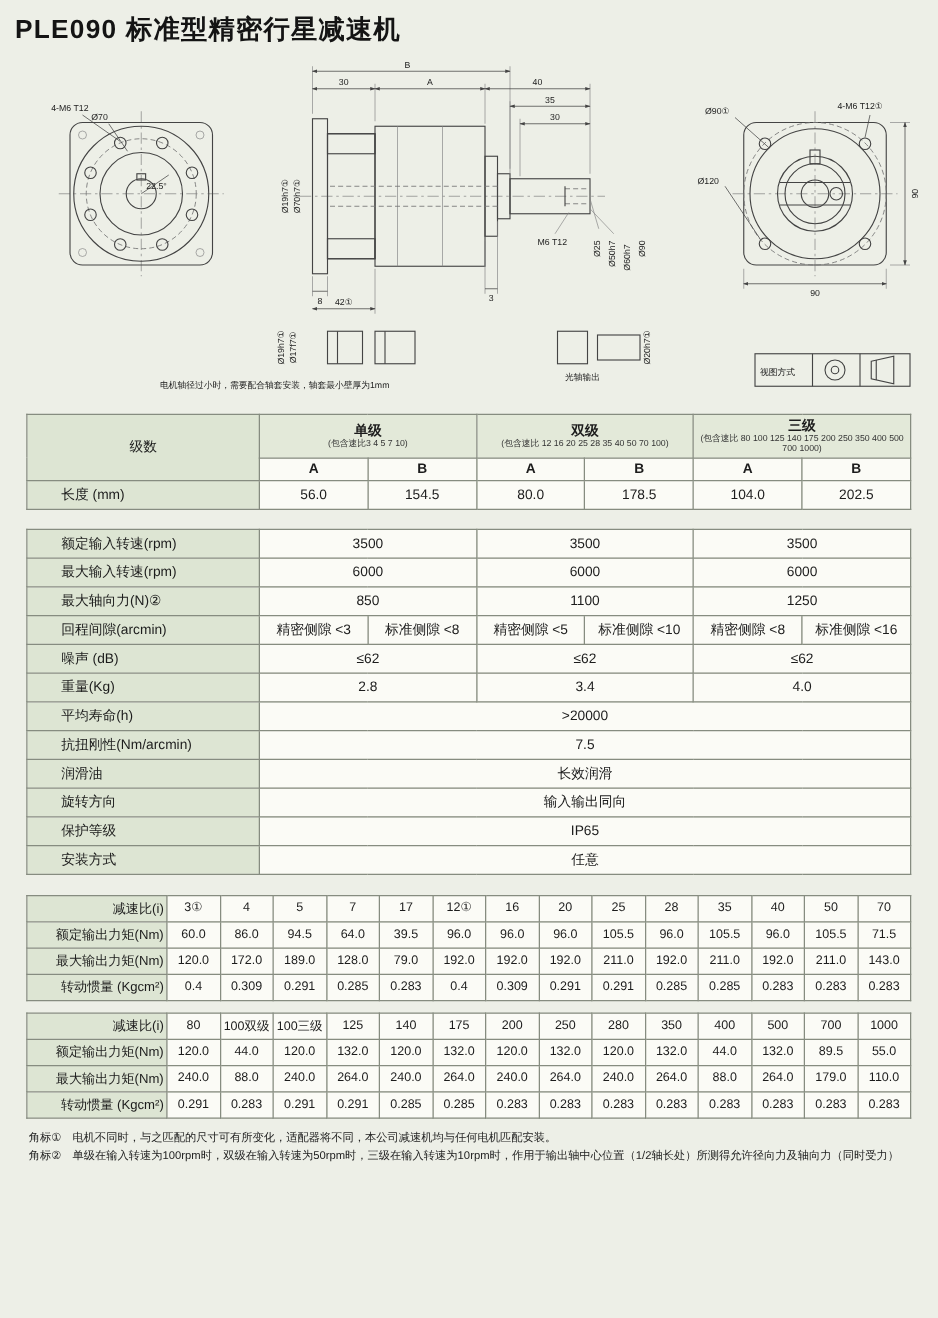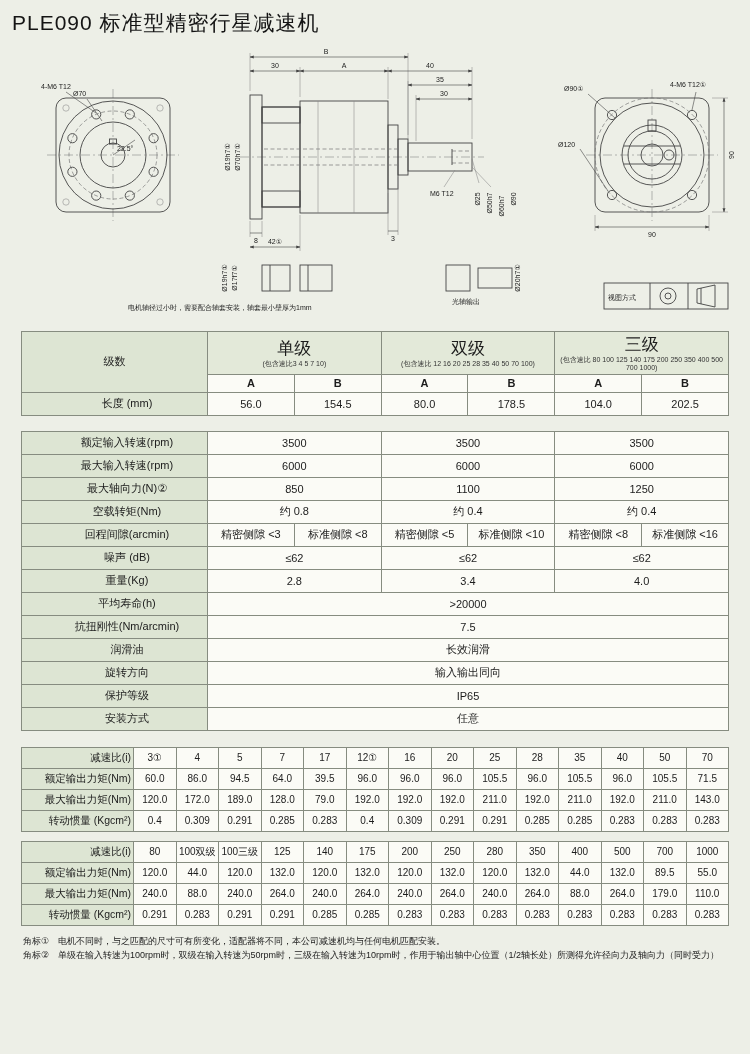--- a/index.html
+++ b/index.html
@@ -1,33 +1,33 @@
 <!DOCTYPE html>
 <html><head>
 <meta charset="utf-8">
 <style>
 *{box-sizing:border-box;margin:0;padding:0}
 html,body{width:750px;height:1054px}
 body{background:#edefe7;font-family:"Liberation Sans","DejaVu Sans",sans-serif;color:#1c1c1c;overflow:hidden}
-h1{font-size:21px;font-weight:400;padding:9px 0 0 12px;color:#141414;letter-spacing:1px}
+h1{font-size:21px;font-weight:700;padding:9px 0 0 12px;color:#141414;letter-spacing:1px}
 .wrap{padding:0 21px}
 svg{display:block}
 svg text{font-family:"Liberation Sans","DejaVu Sans",sans-serif;fill:#222;font-size:7px}
 .ln{stroke:#444;stroke-width:0.9;fill:none}
 .thin{stroke:#888;stroke-width:0.55;fill:none}
 .cl{stroke:#888;stroke-width:0.6;stroke-dasharray:9 3 2 3;fill:none}
 .dsh{stroke:#777;stroke-width:0.7;stroke-dasharray:4 2.5;fill:none}
 .dim{stroke:#444;stroke-width:0.6;fill:none}
 table{width:100%;border-collapse:collapse;table-layout:fixed}
 td{border:1px solid #868c80;font-size:11px;text-align:center;vertical-align:middle;height:23px;padding:1px 2px;background:#fbfbf6;overflow:hidden}
-table.spec td.lbl{background:#dde5d3;text-align:center;padding-left:27px}
+table.spec td.lbl{background:#dde5d3;text-align:left;padding-left:27px}
 table.spec td.lbl.ctr{text-align:center;padding-left:2px}
 table.upper{margin-top:4px}
 table.upper .grp{background:#e3e9d9;padding:1px 2px}
-.gname{font-size:17px;font-weight:400}
+.gname{font-size:11px;font-weight:700}
 .gratios{font-size:7px;color:#333;line-height:1.2}
 table.upper td.ab{font-weight:700;height:18px}
 table.ratio td{font-size:10px;height:21px}
 table.ratio td.lbl{background:#dde5d3;font-size:10.5px;text-align:right;padding-left:2px}
 .gap15{height:15px}.gap16{height:16px}.gap9{height:9px}
 .notes{padding:8px 2px 0 2px}
 .note{font-size:9px;line-height:1.6;color:#222;white-space:nowrap;overflow:hidden}
 </style>
 </head>
 <body>
@@ -269,26 +269,20 @@
           <td colspan="2">6000</td>
           <td colspan="2">6000</td>
         </tr>
         <tr>
           <td class="lbl">最大轴向力(N)②</td>
           <td colspan="2">850</td>
           <td colspan="2">1100</td>
           <td colspan="2">1250</td>
         </tr>
         <tr>
-          <td class="lbl">空载转矩(Nm)</td>
-          <td colspan="2">约 0.8</td>
-          <td colspan="2">约 0.4</td>
-          <td colspan="2">约 0.4</td>
-        </tr>
-        <tr>
           <td class="lbl">回程间隙(arcmin)</td>
           <td>精密侧隙 &lt;3</td>
           <td>标准侧隙 &lt;8</td>
           <td>精密侧隙 &lt;5</td>
           <td>标准侧隙 &lt;10</td>
           <td>精密侧隙 &lt;8</td>
           <td>标准侧隙 &lt;16</td>
         </tr>
         <tr>
           <td class="lbl">噪声 (dB)</td>

